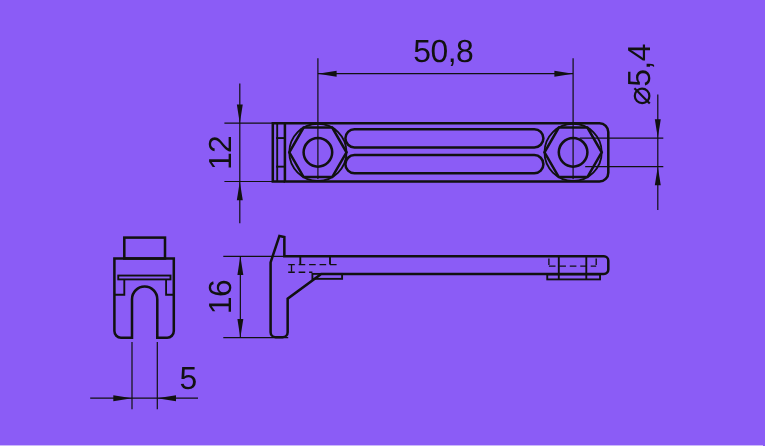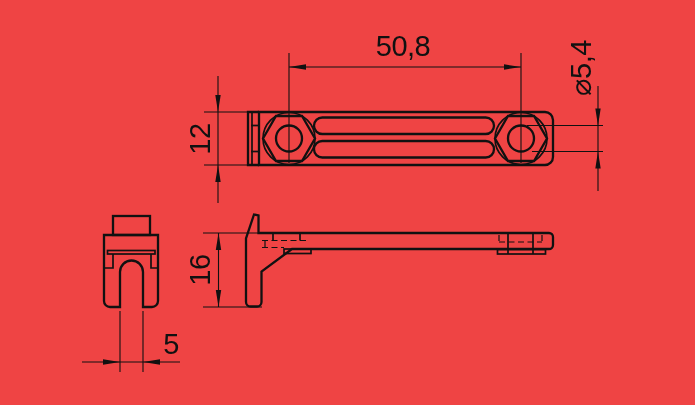--- a/index.html
+++ b/index.html
@@ -1,16 +1,16 @@
 <!DOCTYPE html>
 <html><head>
 <meta charset="utf-8">
 <style>
   html,body{margin:0;padding:0;background:#ffffff;}
-  .page{position:relative;width:695px;height:405px;background:#ef4444;overflow:hidden;
+  .page{position:relative;width:695px;height:405px;background:#8b5cf6;overflow:hidden;
         font-family:"Liberation Sans","DejaVu Sans",sans-serif;}
   svg{display:block;}
   svg text{fill:#111111;font-family:"Liberation Sans","DejaVu Sans",sans-serif;
            font-size:29px;letter-spacing:-0.5px;}
   .thick{stroke:#111111;stroke-width:2.3;fill:none;}
   .med{stroke:#111111;stroke-width:1.7;fill:none;}
   .thin{stroke:#111111;stroke-width:1.1;fill:none;}
   .hidden-l{stroke:#111111;stroke-width:1.2;fill:none;stroke-dasharray:6 3.5;}
   .arrow{fill:#111111;stroke:none;}
 </style>

